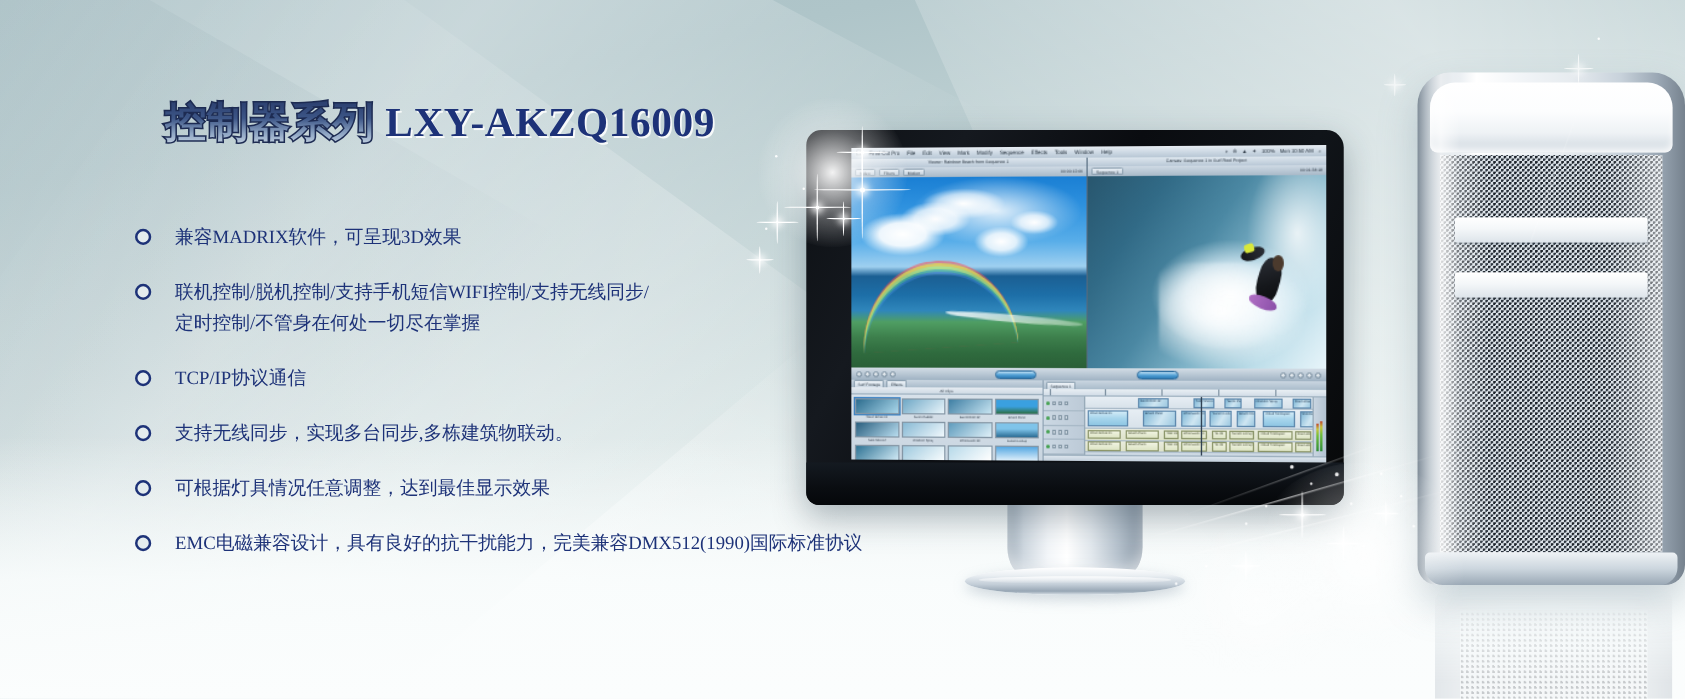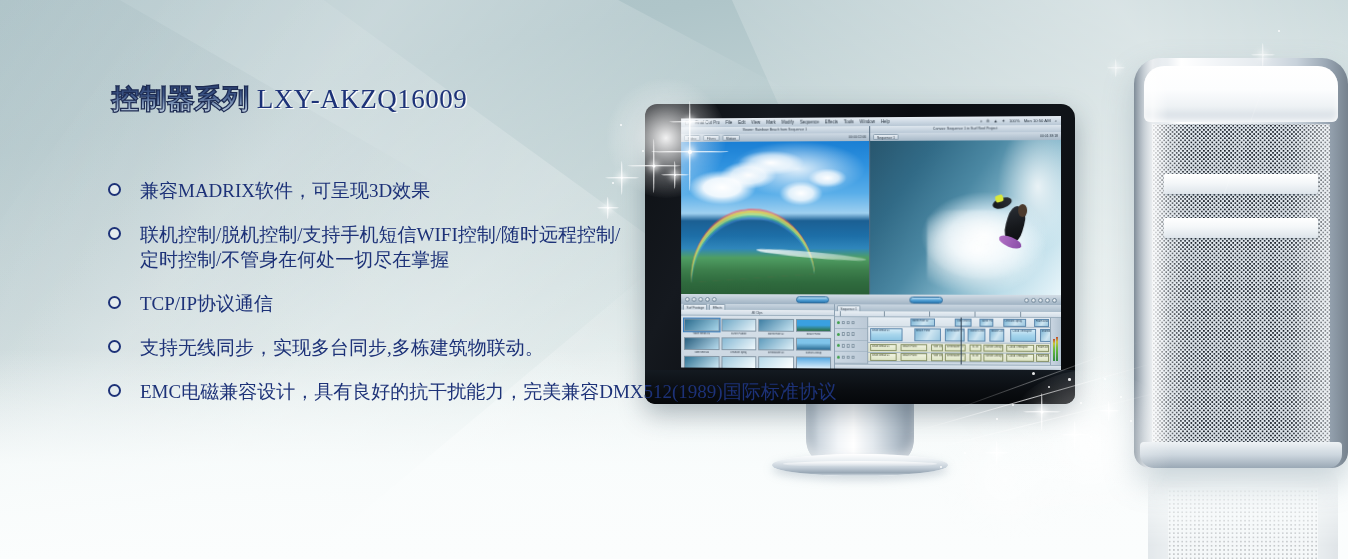--- a/index.html
+++ b/index.html
@@ -72,22 +72,22 @@
   }
 
   
   #copy {
     position: absolute; left: 0; top: 0;
     width: 880px; height: 559px;
     z-index: 40;
   }
   .title-wrap { position: absolute; left: 112px; top: 82px; width: 700px; }
   .title-line1 {
-    font-size: 27px; font-weight: normal; letter-spacing: .5px;
-    line-height: 34px; white-space: nowrap;
+    font-size: 33px; font-weight: bold; letter-spacing: .5px;
+    line-height: 34px; white-space: nowrap; margin-left: 20px;
   }
   .t-cn {
     color: #5e7b9e;
     background: linear-gradient(to bottom, #2b3f6e 0%, #3d5687 38%, #8fa6c4 72%, #cbd8e6 100%);
     -webkit-background-clip: text; background-clip: text;
     -webkit-text-fill-color: transparent;
     text-shadow: none;
     position: relative;
   }
   .t-cn-shadow {
@@ -111,21 +111,21 @@
 
   ul#features {
     position: absolute; left: 108px; top: 178px;
     list-style: none;
     width: 760px;
   }
   ul#features > li {
     position: relative;
     padding-left: 32px;
     margin-bottom: 19px;
-    font-size: 19px;
+    font-size: 15px;
     line-height: 25px;
     color: #1d3278;
     white-space: pre-line;
   }
   ul#features > li .bullet {
     position: absolute; left: 0; top: 5px;
     width: 13px; height: 13px;
     border: 2.6px solid #1d3278;
     border-radius: 50%;
     background: #e4ecee;
@@ -614,25 +614,26 @@
         <span style="position:relative;display:inline-block;">
           <span class="t-cn-shadow">控制器系列</span>
           <span class="t-cn">控制器系列</span>
         </span>
         <span class="t-en">LXY-AKZQ16009</span>
       </div>
     </div>
 
     <ul id="features">
       <li><span class="bullet"></span><span>兼容MADRIX软件，可呈现3D效果</span></li>
-      <li><span class="bullet"></span><span>联机控制/脱机控制/支持手机短信WIFI控制/随时远程控制/
+      <li><span class="bullet"></span><span>联机控制/脱机控制/支持手机短信WIFI控制/支持无线同步/
 定时控制/不管身在何处一切尽在掌握</span></li>
       <li><span class="bullet"></span><span>TCP/IP协议通信</span></li>
       <li><span class="bullet"></span><span>支持无线同步，实现多台同步,多栋建筑物联动。</span></li>
-      <li><span class="bullet"></span><span>EMC电磁兼容设计，具有良好的抗干扰能力，完美兼容DMX512(1989)国际标准协议</span></li>
+      <li><span class="bullet"></span><span>可根据灯具情况任意调整，达到最佳显示效果</span></li>
+      <li><span class="bullet"></span><span>EMC电磁兼容设计，具有良好的抗干扰能力，完美兼容DMX512(1990)国际标准协议</span></li>
     </ul>
   </div>
 
   <div class="mon-stand" style="left:860px;">
     <div class="neck"></div>
     <div class="base"></div>
   </div>
 
   <div id="monitor">
     <div class="mon-body"></div>

